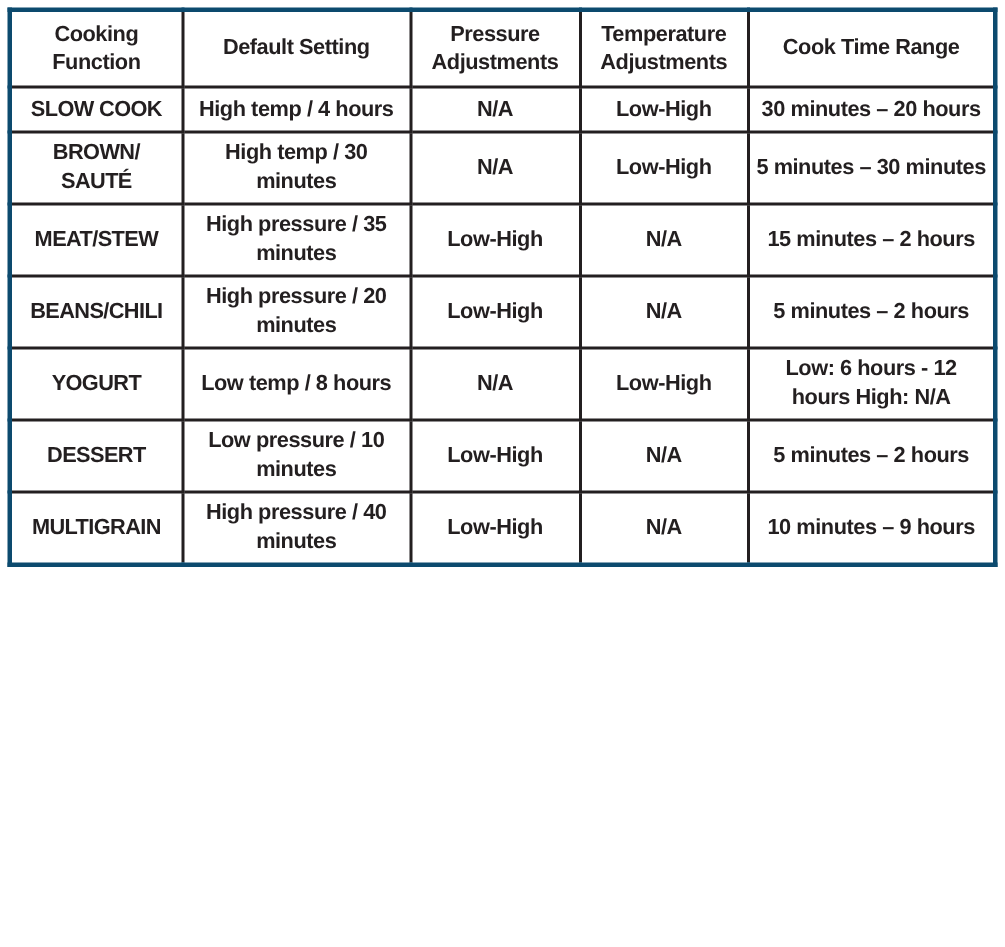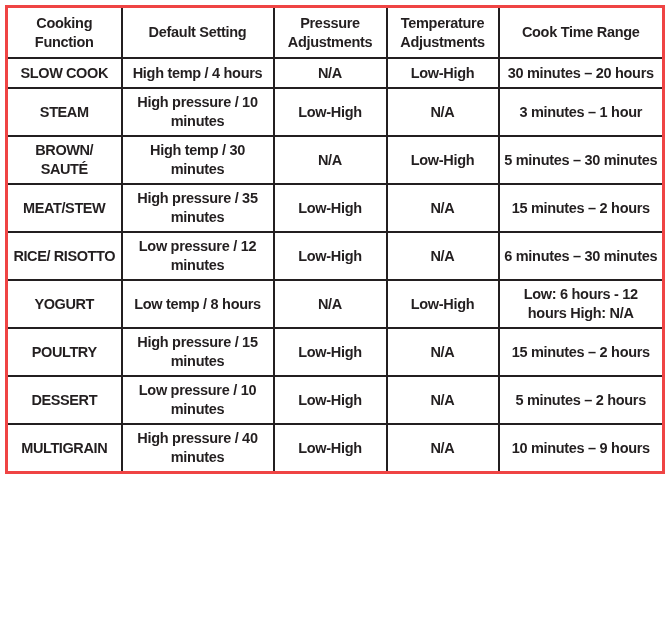--- a/index.html
+++ b/index.html
@@ -1,17 +1,17 @@
 <!DOCTYPE html>
 <html><head>
 <meta charset="utf-8">
 <style>
   html,body{margin:0;padding:0;background:#fff;}
   body{width:670px;height:631px;position:relative;overflow:hidden;font-family:"Liberation Sans","DejaVu Sans",sans-serif;color:#231f20;}
-  table{position:absolute;left:5px;top:5px;width:657px;border-collapse:collapse;border:3px solid #ef4444;table-layout:fixed;}
+  table{position:absolute;left:5px;top:5px;width:657px;border-collapse:collapse;border:3px solid #0c4a6e;table-layout:fixed;}
   td,th{border:2px solid #231f20;text-align:center;vertical-align:middle;padding:0 3px;font-size:14.5px;line-height:19px;}
   th{font-weight:bold;font-size:14.5px;height:49px;letter-spacing:-0.3px;}
   td.fn{font-weight:bold;letter-spacing:-0.4px;}
   td{font-weight:bold;letter-spacing:-0.3px;}
   tr.r2 td{height:46px;}
   tr.r1 td{height:28px;border-radius:14px;}
 </style>
 </head>
 <body>
 
@@ -34,60 +34,46 @@
   </thead>
   <tbody id="tbody">
   <tr class="r1">
         <td class="fn">SLOW COOK</td>
         <td>High temp / 4 hours</td>
         <td>N/A</td>
         <td>Low-High</td>
         <td>30 minutes – 20 hours</td>
       </tr>
       <tr class="r2">
-        <td class="fn">STEAM</td>
-        <td>High pressure / 10 minutes</td>
-        <td>Low-High</td>
-        <td>N/A</td>
-        <td>3 minutes – 1 hour</td>
-      </tr>
-      <tr class="r2">
         <td class="fn">BROWN/ SAUTÉ</td>
         <td>High temp / 30 minutes</td>
         <td>N/A</td>
         <td>Low-High</td>
         <td>5 minutes – 30 minutes</td>
       </tr>
       <tr class="r2">
         <td class="fn">MEAT/STEW</td>
         <td>High pressure / 35 minutes</td>
         <td>Low-High</td>
         <td>N/A</td>
         <td>15 minutes – 2 hours</td>
       </tr>
       <tr class="r2">
-        <td class="fn">RICE/ RISOTTO</td>
-        <td>Low pressure / 12 minutes</td>
+        <td class="fn">BEANS/CHILI</td>
+        <td>High pressure / 20 minutes</td>
         <td>Low-High</td>
         <td>N/A</td>
-        <td>6 minutes – 30 minutes</td>
+        <td>5 minutes – 2 hours</td>
       </tr>
       <tr class="r2">
         <td class="fn">YOGURT</td>
         <td>Low temp / 8 hours</td>
         <td>N/A</td>
         <td>Low-High</td>
         <td>Low: 6 hours - 12 hours High: N/A</td>
-      </tr>
-      <tr class="r2">
-        <td class="fn">POULTRY</td>
-        <td>High pressure / 15 minutes</td>
-        <td>Low-High</td>
-        <td>N/A</td>
-        <td>15 minutes – 2 hours</td>
       </tr>
       <tr class="r2">
         <td class="fn">DESSERT</td>
         <td>Low pressure / 10 minutes</td>
         <td>Low-High</td>
         <td>N/A</td>
         <td>5 minutes – 2 hours</td>
       </tr>
       <tr class="r2">
         <td class="fn">MULTIGRAIN</td>

